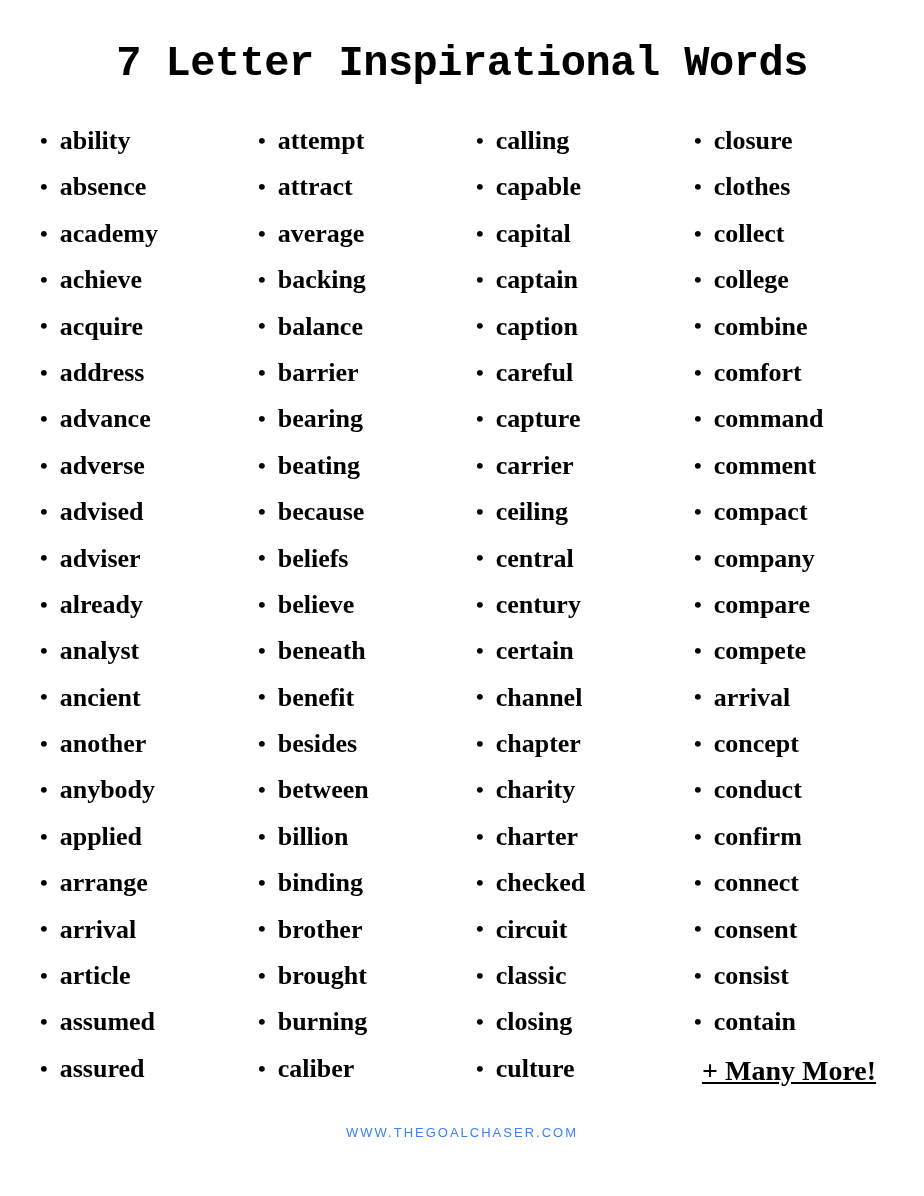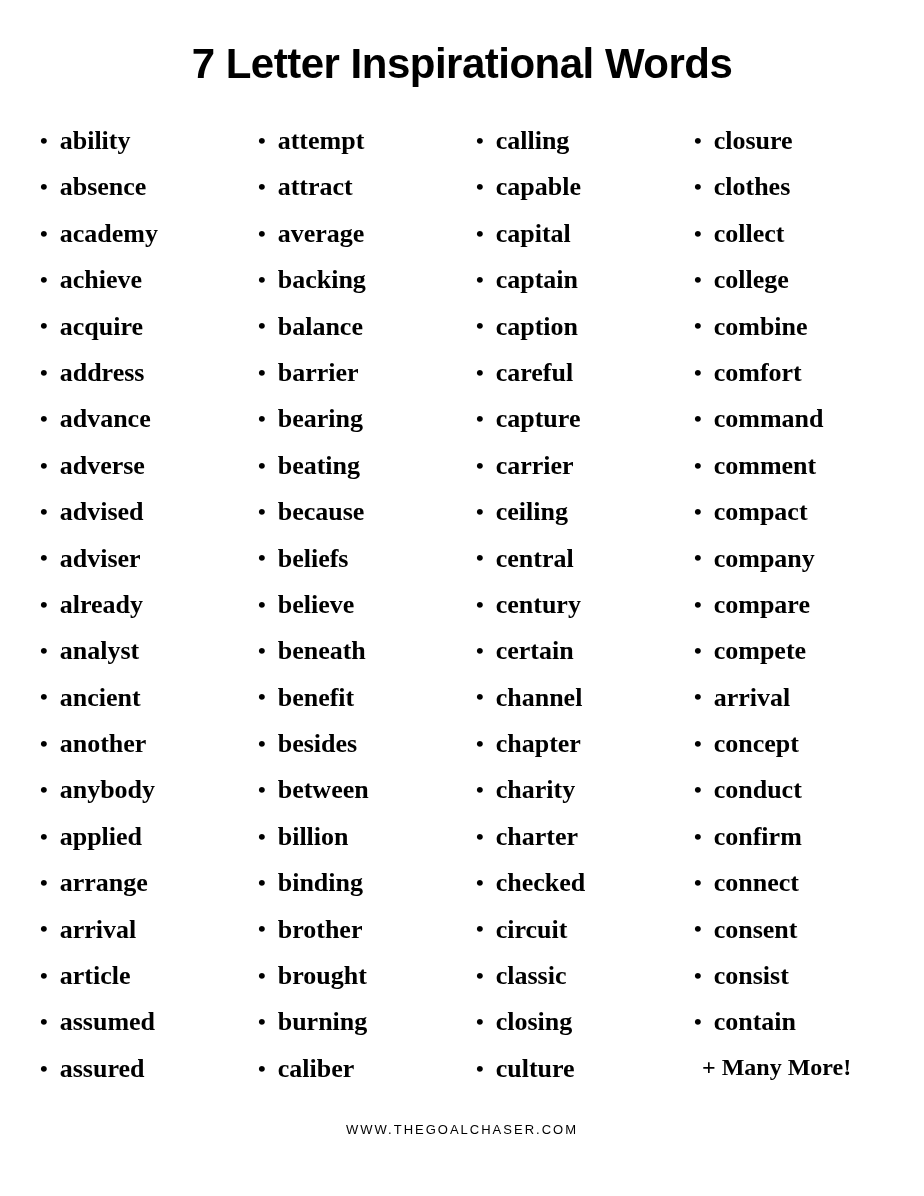--- a/index.html
+++ b/index.html
@@ -13,21 +13,21 @@
       font-family: Georgia, 'Times New Roman', serif;
       width: 924px;
       min-height: 1196px;
       display: flex;
       flex-direction: column;
       align-items: center;
       padding: 40px 30px 20px 30px;
     }
 
     h1 {
-      font-family: Liberation Sans, sans-serif;
+      font-family: Liberation Mono, monospace;
       font-size: 42px;
       font-weight: 900;
       text-align: center;
       margin-bottom: 30px;
       color: #000000;
       letter-spacing: -0.5px;
     }
 
     .word-grid {
       display: grid;
@@ -58,33 +58,34 @@
     }
 
     .word-list li::before {
       content: '•';
       margin-right: 12px;
       font-size: 22px;
       flex-shrink: 0;
     }
 
     .more-text {
-      font-size: 24px;
+      font-size: 28px;
       font-weight: 700;
       color: #000000;
       padding: 5px 0;
       padding-left: 8px;
       line-height: 1.4;
+      text-decoration: underline;
     }
 
     .footer {
       margin-top: 30px;
       font-size: 13px;
       letter-spacing: 2px;
-      color: #000000;
+      color: #3b82f6;
       text-transform: uppercase;
       font-family: Arial, sans-serif;
     }
   </style>
 </head>
 <body>
 
 <h1>7 Letter Inspirational Words</h1>
 
 <div class="word-grid">

